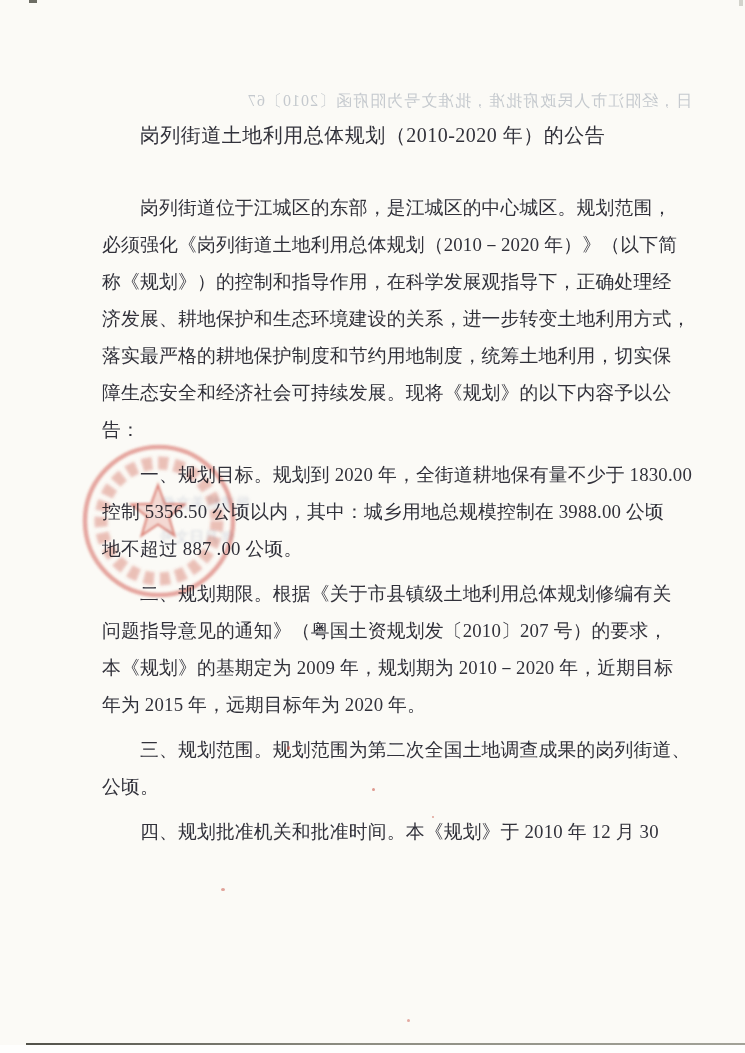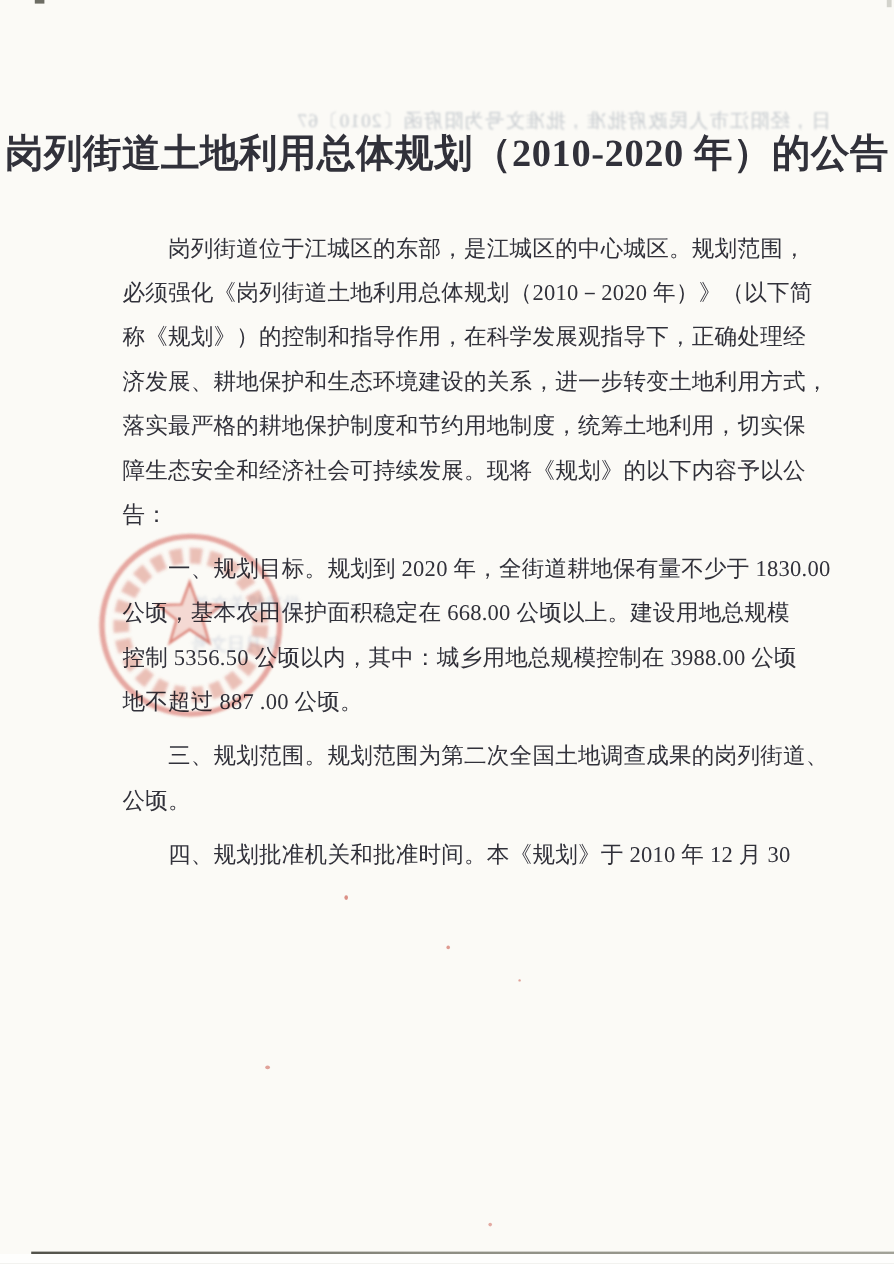--- a/index.html
+++ b/index.html
@@ -18,24 +18,24 @@
     top:91px;left:88px;width:604px;
     transform:scaleX(-1);
     color:rgba(122,133,150,0.42);
     filter:blur(0.7px);
     font-size:16px;
     white-space:nowrap;
     letter-spacing:1px;
   }
   .title{
     position:absolute;
-    top:106px;left:0;width:100%;
+    top:122px;left:0;width:100%;
     text-align:center;
-    font-size:32px;
-    font-weight:bold;
+    font-size:20px;
+    font-weight:normal;
     letter-spacing:0.5px;
     white-space:nowrap;
   }
   .body{
     position:absolute;
     top:189px;left:102px;width:560px;
     font-size:18.8px;
   }
   .para + .para{margin-top:8px;font-family:Liberation Serif, serif;}
   .line{
@@ -105,23 +105,28 @@
         <div class="line">　　岗列街道位于江城区的东部，是江城区的中心城区。规划范围，</div>
         <div class="line">必须强化《岗列街道土地利用总体规划（2010－2020 年）》（以下简</div>
         <div class="line">称《规划》）的控制和指导作用，在科学发展观指导下，正确处理经</div>
         <div class="line">济发展、耕地保护和生态环境建设的关系，进一步转变土地利用方式，</div>
         <div class="line">落实最严格的耕地保护制度和节约用地制度，统筹土地利用，切实保</div>
         <div class="line">障生态安全和经济社会可持续发展。现将《规划》的以下内容予以公</div>
         <div class="line">告：</div>
       </div>
       <div class="para">
         <div class="line">　　一、规划目标。规划到 2020 年，全街道耕地保有量不少于 1830.00</div>
-        <div class="line">公顷，基本农田保护面积稳定在 668.00 公顷以上。建设用地总规模</div>
         <div class="line">控制 5356.50 公顷以内，其中：城乡用地总规模控制在 3988.00 公顷</div>
         <div class="line">地不超过 887 .00 公顷。</div>
+      </div>
+      <div class="para">
+        <div class="line">　　二、规划期限。根据《关于市县镇级土地利用总体规划修编有关</div>
+        <div class="line">问题指导意见的通知》（粤国土资规划发〔2010〕207 号）的要求，</div>
+        <div class="line">本《规划》的基期定为 2009 年，规划期为 2010－2020 年，近期目标</div>
+        <div class="line">年为 2015 年，远期目标年为 2020 年。</div>
       </div>
       <div class="para">
         <div class="line">　　三、规划范围。规划范围为第二次全国土地调查成果的岗列街道、</div>
         <div class="line">公顷。</div>
       </div>
       <div class="para">
         <div class="line">　　四、规划批准机关和批准时间。本《规划》于 2010 年 12 月 30</div>
       </div>
     </div>
 

